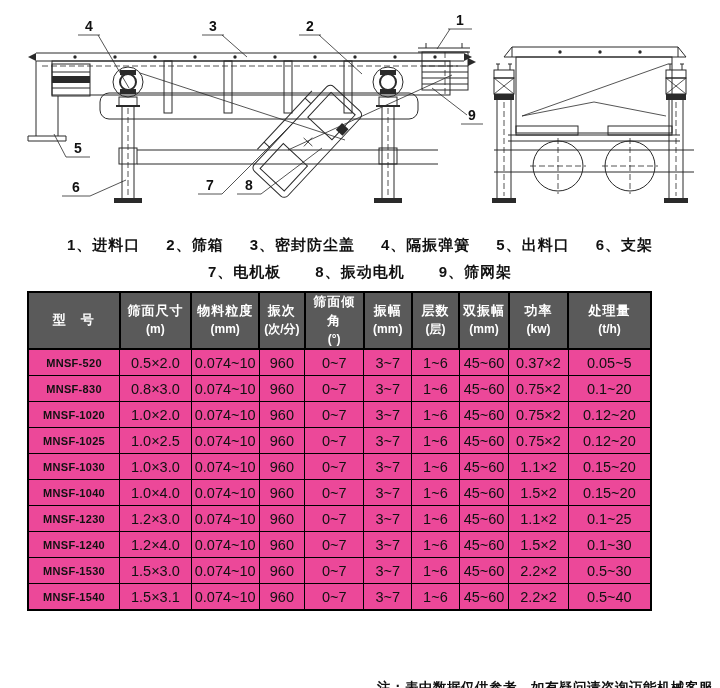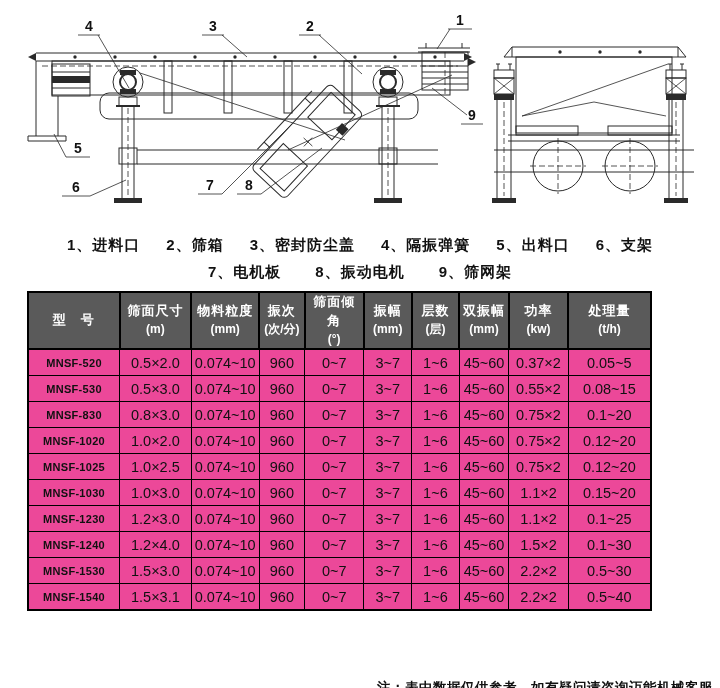--- a/index.html
+++ b/index.html
@@ -328,32 +328,20 @@
           <td data-name="value-cell">0.074~10</td>
           <td data-name="value-cell">960</td>
           <td data-name="value-cell">0~7</td>
           <td data-name="value-cell">3~7</td>
           <td data-name="value-cell">1~6</td>
           <td data-name="value-cell">45~60</td>
           <td data-name="value-cell">0.37×2</td>
           <td data-name="value-cell">0.05~5</td>
         </tr>
         <tr data-name="table-row">
-          <td data-name="model-cell">MNSF-530</td>
-          <td data-name="value-cell">0.5×3.0</td>
-          <td data-name="value-cell">0.074~10</td>
-          <td data-name="value-cell">960</td>
-          <td data-name="value-cell">0~7</td>
-          <td data-name="value-cell">3~7</td>
-          <td data-name="value-cell">1~6</td>
-          <td data-name="value-cell">45~60</td>
-          <td data-name="value-cell">0.55×2</td>
-          <td data-name="value-cell">0.08~15</td>
-        </tr>
-        <tr data-name="table-row">
           <td data-name="model-cell">MNSF-830</td>
           <td data-name="value-cell">0.8×3.0</td>
           <td data-name="value-cell">0.074~10</td>
           <td data-name="value-cell">960</td>
           <td data-name="value-cell">0~7</td>
           <td data-name="value-cell">3~7</td>
           <td data-name="value-cell">1~6</td>
           <td data-name="value-cell">45~60</td>
           <td data-name="value-cell">0.75×2</td>
           <td data-name="value-cell">0.1~20</td>
@@ -388,20 +376,32 @@
           <td data-name="value-cell">0.074~10</td>
           <td data-name="value-cell">960</td>
           <td data-name="value-cell">0~7</td>
           <td data-name="value-cell">3~7</td>
           <td data-name="value-cell">1~6</td>
           <td data-name="value-cell">45~60</td>
           <td data-name="value-cell">1.1×2</td>
           <td data-name="value-cell">0.15~20</td>
         </tr>
         <tr data-name="table-row">
+          <td data-name="model-cell">MNSF-1040</td>
+          <td data-name="value-cell">1.0×4.0</td>
+          <td data-name="value-cell">0.074~10</td>
+          <td data-name="value-cell">960</td>
+          <td data-name="value-cell">0~7</td>
+          <td data-name="value-cell">3~7</td>
+          <td data-name="value-cell">1~6</td>
+          <td data-name="value-cell">45~60</td>
+          <td data-name="value-cell">1.5×2</td>
+          <td data-name="value-cell">0.15~20</td>
+        </tr>
+        <tr data-name="table-row">
           <td data-name="model-cell">MNSF-1230</td>
           <td data-name="value-cell">1.2×3.0</td>
           <td data-name="value-cell">0.074~10</td>
           <td data-name="value-cell">960</td>
           <td data-name="value-cell">0~7</td>
           <td data-name="value-cell">3~7</td>
           <td data-name="value-cell">1~6</td>
           <td data-name="value-cell">45~60</td>
           <td data-name="value-cell">1.1×2</td>
           <td data-name="value-cell">0.1~25</td>

